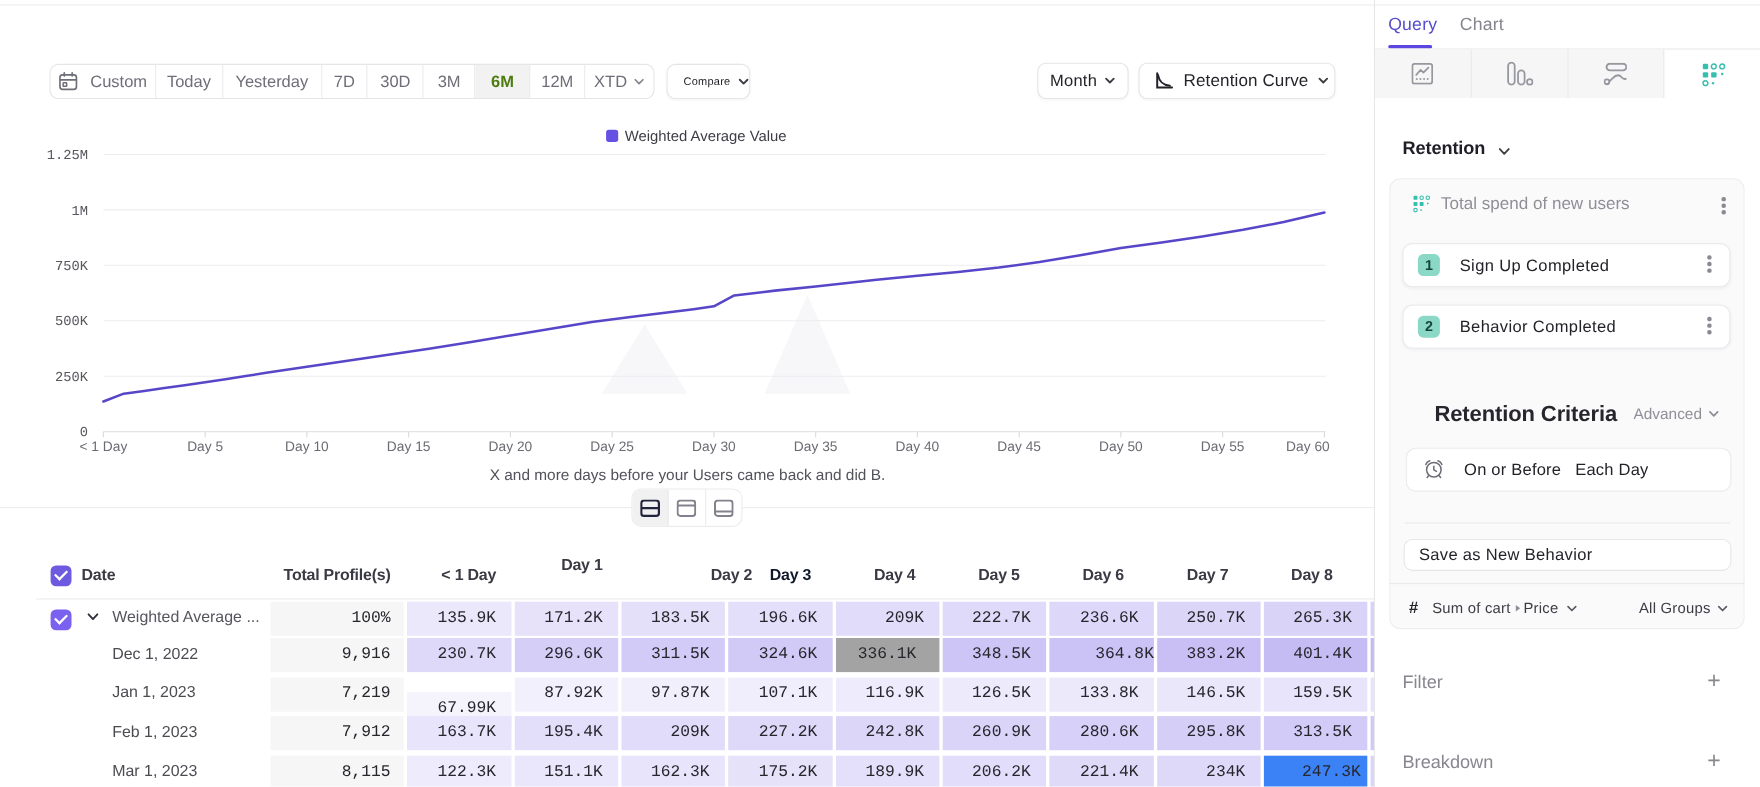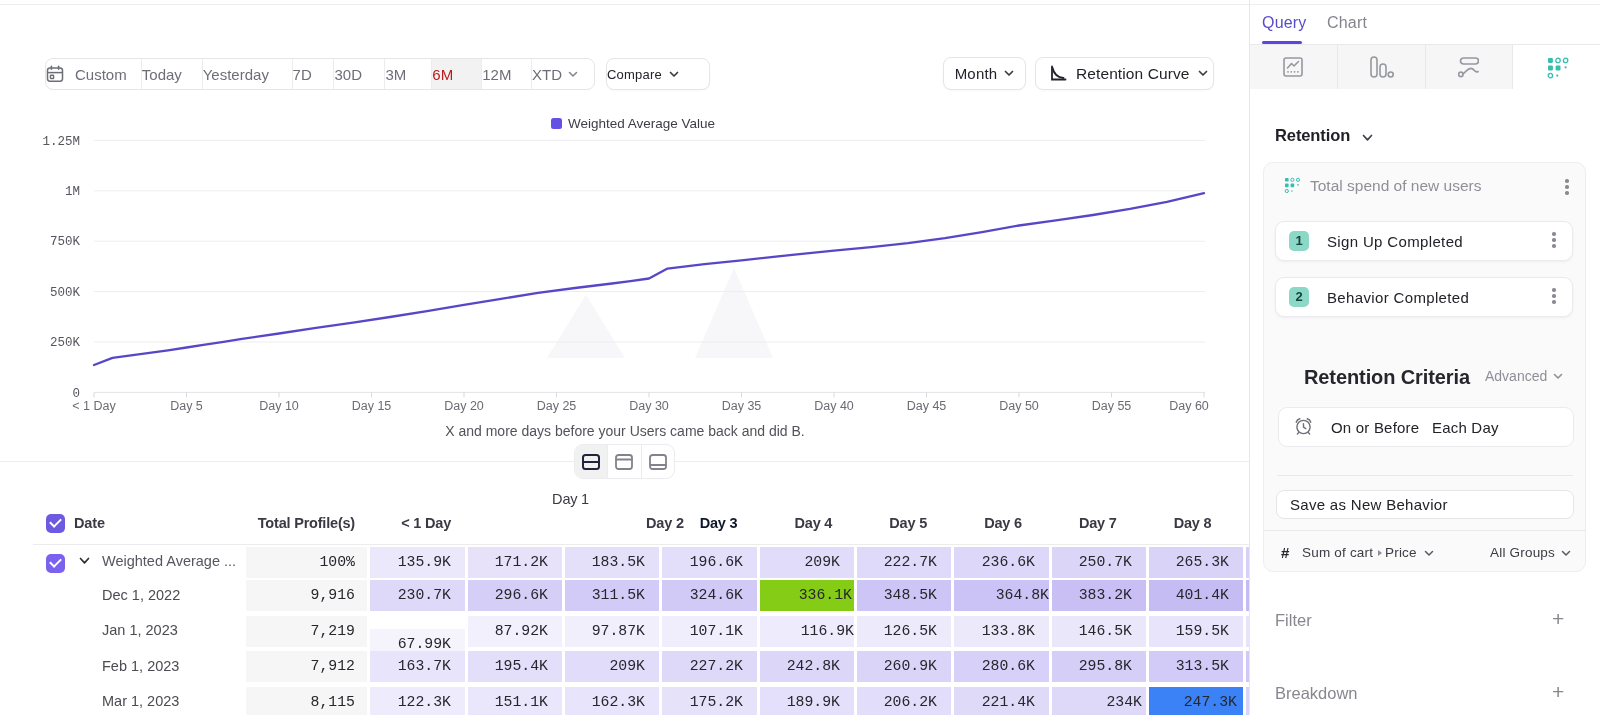--- a/index.html
+++ b/index.html
@@ -1,19 +1,19 @@
 <!DOCTYPE html>
 <html><head><meta charset="utf-8">
 <style>
 html,body{margin:0;padding:0}
 body{width:1600px;height:715px;position:relative;background:#fff;font-family:"Liberation Sans",sans-serif;overflow:hidden}
 .abs{position:absolute}
 .num{font-family:"Liberation Mono",monospace;font-size:14.8px;color:#26262c}
 .btn{position:absolute;white-space:nowrap;background:#fff;border:1px solid #e5e5e8;border-radius:8px;box-sizing:border-box;display:flex;align-items:center;box-shadow:0 1px 2px rgba(20,20,40,.03)}
-.seg{display:flex;align-items:center;justify-content:flex-start;height:100%;color:#6e6e78;font-size:15px;border-right:1px solid #ececef;box-sizing:border-box}
+.seg{display:flex;align-items:center;justify-content:center;height:100%;color:#6e6e78;font-size:15px;border-right:1px solid #ececef;box-sizing:border-box}
 .cb{position:absolute;width:19px;height:19px;border-radius:5px;background:#6f5ce0}
 .cb::after{content:"";position:absolute;left:4.2px;top:4.6px;width:9px;height:5px;border-left:2px solid #fff;border-bottom:2px solid #fff;transform:rotate(-45deg)}
 .dots{position:absolute;width:3.5px;color:#8a8a93}
 .dots i{display:block;width:3.5px;height:3.5px;border-radius:50%;background:#8a8a93;margin:0 0 2.6px 0}
 .plus{position:absolute;font-size:21px;color:#88888f;font-weight:400}
 </style></head>
 <body>
 
 <div class="abs" style="left:0;top:4px;width:1600px;height:1px;background:#eeeeef"></div>
 
@@ -24,29 +24,29 @@
         <line x1="1.5" y1="7.6" x2="16.5" y2="7.6" stroke="#6e6e78" stroke-width="1.5"></line>
         <line x1="5.4" y1="1.2" x2="5.4" y2="4.2" stroke="#6e6e78" stroke-width="1.5" stroke-linecap="round"></line>
         <line x1="12.6" y1="1.2" x2="12.6" y2="4.2" stroke="#6e6e78" stroke-width="1.5" stroke-linecap="round"></line>
         <rect x="4.4" y="10.3" width="3.2" height="3.2" rx="0.6" fill="none" stroke="#6e6e78" stroke-width="1.4"></rect>
       </svg>Custom</div>
   <div class="seg" style="width:61px">Today</div>
   <div class="seg" style="width:90px">Yesterday</div>
   <div class="seg" style="width:42px">7D</div>
   <div class="seg" style="width:51px">30D</div>
   <div class="seg" style="width:47px">3M</div>
-  <div class="seg" style="width:50px;background:#f2f2f3;color:#b91c1c;font-weight:400">6M</div>
+  <div class="seg" style="width:50px;background:#f2f2f3;color:#4d7c0f;font-weight:700">6M</div>
   <div class="seg" style="width:50px">12M</div>
   <div class="seg" style="width:62px;border-right:none">XTD
     <svg width="10" height="7" viewBox="0 0 10 7" style="margin-left:6px">
         <path d="M1.5 1.5 L5 5 L8.5 1.5" fill="none" stroke="#87878f" stroke-width="1.6" stroke-linecap="round" stroke-linejoin="round"></path>
       </svg></div>
 </div>
 
-<div class="btn" style="left:606px;top:58px;width:104px;height:32px;justify-content:flex-start;font-size:13px;font-weight:400;letter-spacing:.2px;color:#23232a">Compare
+<div class="btn" style="left:606px;top:58px;width:76px;height:32px;justify-content:flex-end;font-size:10px;font-weight:400;letter-spacing:.2px;color:#23232a">Compare
   <svg width="10" height="7" viewBox="0 0 10 7" style="margin-left:7px">
       <path d="M1.5 1.5 L5 5 L8.5 1.5" fill="none" stroke="#3c3c44" stroke-width="1.7" stroke-linecap="round" stroke-linejoin="round"></path>
     </svg></div>
 
 <div class="btn" style="left:943px;top:57px;width:83px;height:33px;justify-content:center;font-size:15px;font-weight:400;letter-spacing:.2px;color:#23232a">Month
   <svg width="10" height="7" viewBox="0 0 10 7" style="margin-left:7px">
       <path d="M1.5 1.5 L5 5 L8.5 1.5" fill="none" stroke="#3c3c44" stroke-width="1.7" stroke-linecap="round" stroke-linejoin="round"></path>
     </svg></div>
 
 <div class="btn" style="left:1035px;top:57px;width:179px;height:33px;padding-left:13px;font-size:15.5px;font-weight:400;letter-spacing:.1px;color:#23232a">
@@ -128,21 +128,21 @@
         <rect x="1" y="1" width="16" height="14" rx="2.5" fill="none" stroke="#82828c" stroke-width="1.8"></rect>
         <line x1="1" y1="11" x2="17" y2="11" stroke="#82828c" stroke-width="1.8"></line>
       </svg>
     </div>
 </div>
 
 <div class="cb" style="left:46px;top:513.5px;background:#6e5ae0"></div>
 <div class="abs" style="left:74px;top:515px;font-size:14.5px;font-weight:700;letter-spacing:-.1px;color:#3a3a44">Date</div>
 <div class="abs" style="left:160px;top:515px;width:195px;text-align:right;font-size:14.5px;font-weight:700;letter-spacing:-.2px;color:#3a3a44">Total Profile(s)</div>
 <div class="abs" style="left:330px;top:515px;width:121px;text-align:right;font-size:14.5px;font-weight:700;letter-spacing:-.2px;color:#3a3a44">&lt; 1 Day</div>
-<div class="abs" style="left:469.0px;top:491px;width:120px;text-align:right;font-size:14.5px;font-weight:400;letter-spacing:-.2px;color:#3a3a44">Day 1</div>
+<div class="abs" style="left:469.0px;top:506px;width:120px;text-align:center;font-size:14.5px;font-weight:700;letter-spacing:-.2px;color:#3a3a44">Day 1</div>
 <div class="abs" style="left:563.8px;top:515px;width:120px;text-align:right;font-size:14.5px;font-weight:700;letter-spacing:-.2px;color:#3a3a44">Day 2</div>
 <div class="abs" style="left:658.6px;top:515px;width:120px;text-align:center;font-size:14.5px;font-weight:700;letter-spacing:-.2px;color:#0f172a">Day 3</div>
 <div class="abs" style="left:753.4px;top:515px;width:120px;text-align:center;font-size:14.5px;font-weight:700;letter-spacing:-.2px;color:#3a3a44">Day 4</div>
 <div class="abs" style="left:848.2px;top:515px;width:120px;text-align:center;font-size:14.5px;font-weight:700;letter-spacing:-.2px;color:#3a3a44">Day 5</div>
 <div class="abs" style="left:943.0px;top:515px;width:120px;text-align:center;font-size:14.5px;font-weight:700;letter-spacing:-.2px;color:#3a3a44">Day 6</div>
 <div class="abs" style="left:1037.8px;top:515px;width:120px;text-align:center;font-size:14.5px;font-weight:700;letter-spacing:-.2px;color:#3a3a44">Day 7</div>
 <div class="abs" style="left:1132.6px;top:515px;width:120px;text-align:center;font-size:14.5px;font-weight:700;letter-spacing:-.2px;color:#3a3a44">Day 8</div>
 <div class="abs" style="left:33px;top:544px;width:1216px;height:1px;background:#ececee"></div>
 
 <div class="cb" style="left:46px;top:553.5px;background:#7b61f0"></div>
@@ -160,33 +160,33 @@
 <div class="abs num" style="left:954px;top:546.5px;width:95px;height:31px;line-height:31px;background:rgb(221,216,249);text-align:right;padding-right:14px;box-sizing:border-box">236.6K</div>
 <div class="abs num" style="left:1052px;top:546.5px;width:94px;height:31px;line-height:31px;background:rgb(219,213,248);text-align:right;padding-right:14px;box-sizing:border-box">250.7K</div>
 <div class="abs num" style="left:1149px;top:546.5px;width:94px;height:31px;line-height:31px;background:rgb(217,211,248);text-align:right;padding-right:14px;box-sizing:border-box">265.3K</div>
 <div class="abs" style="left:1246px;top:546.5px;width:4px;height:31px;background:rgb(215,208,248)"></div>
 <div class="abs" style="left:102px;top:578.5px;height:33.5px;line-height:33.5px;font-size:14.5px;color:#4b4b52">Dec 1, 2022</div>
 <div class="abs num" style="left:246px;top:580.0px;width:121px;height:31px;line-height:31px;background:#f6f6f7;text-align:right;padding-right:12px;box-sizing:border-box">9,916</div>
 <div class="abs num" style="left:370px;top:580.0px;width:95px;height:31px;line-height:31px;background:rgb(222,217,249);text-align:right;padding-right:14px;box-sizing:border-box">230.7K</div>
 <div class="abs num" style="left:468px;top:580.0px;width:94px;height:31px;line-height:31px;background:rgb(213,206,247);text-align:right;padding-right:14px;box-sizing:border-box">296.6K</div>
 <div class="abs num" style="left:565px;top:580.0px;width:94px;height:31px;line-height:31px;background:rgb(211,203,247);text-align:right;padding-right:14px;box-sizing:border-box">311.5K</div>
 <div class="abs num" style="left:662px;top:580.0px;width:95px;height:31px;line-height:31px;background:rgb(209,201,246);text-align:right;padding-right:14px;box-sizing:border-box">324.6K</div>
-<div class="abs num" style="left:760px;top:580.0px;width:94px;height:31px;line-height:31px;background:#84cc16;text-align:right;padding-right:2px;box-sizing:border-box">336.1K</div>
+<div class="abs num" style="left:760px;top:580.0px;width:94px;height:31px;line-height:31px;background:#a3a3a3;text-align:right;padding-right:21px;box-sizing:border-box">336.1K</div>
 <div class="abs num" style="left:857px;top:580.0px;width:94px;height:31px;line-height:31px;background:rgb(205,197,246);text-align:right;padding-right:14px;box-sizing:border-box">348.5K</div>
 <div class="abs num" style="left:954px;top:580.0px;width:95px;height:31px;line-height:31px;background:rgb(203,194,245);text-align:right;box-sizing:border-box">364.8K</div>
 <div class="abs num" style="left:1052px;top:580.0px;width:94px;height:31px;line-height:31px;background:rgb(201,191,245);text-align:right;padding-right:14px;box-sizing:border-box">383.2K</div>
 <div class="abs num" style="left:1149px;top:580.0px;width:94px;height:31px;line-height:31px;background:rgb(198,188,244);text-align:right;padding-right:14px;box-sizing:border-box">401.4K</div>
 <div class="abs" style="left:1246px;top:580.0px;width:4px;height:31px;background:rgb(197,187,244)"></div>
 <div class="abs" style="left:102px;top:614px;height:33.5px;line-height:33.5px;font-size:14.5px;color:#4b4b52">Jan 1, 2023</div>
 <div class="abs num" style="left:246px;top:615.5px;width:121px;height:31px;line-height:31px;background:#f6f6f7;text-align:right;padding-right:12px;box-sizing:border-box">7,219</div>
 <div class="abs num" style="left:370px;top:629px;width:95px;height:31px;line-height:31px;background:rgb(245,244,253);text-align:right;padding-right:14px;box-sizing:border-box">67.99K</div>
 <div class="abs num" style="left:468px;top:615.5px;width:94px;height:31px;line-height:31px;background:rgb(243,240,253);text-align:right;padding-right:14px;box-sizing:border-box">87.92K</div>
 <div class="abs num" style="left:565px;top:615.5px;width:94px;height:31px;line-height:31px;background:rgb(241,239,252);text-align:right;padding-right:14px;box-sizing:border-box">97.87K</div>
 <div class="abs num" style="left:662px;top:615.5px;width:95px;height:31px;line-height:31px;background:rgb(240,237,252);text-align:right;padding-right:14px;box-sizing:border-box">107.1K</div>
-<div class="abs num" style="left:760px;top:615.5px;width:94px;height:31px;line-height:31px;background:rgb(238,236,252);text-align:right;box-sizing:border-box">116.9K</div>
+<div class="abs num" style="left:760px;top:615.5px;width:94px;height:31px;line-height:31px;background:rgb(238,236,252);text-align:right;padding-right:14px;box-sizing:border-box">116.9K</div>
 <div class="abs num" style="left:857px;top:615.5px;width:94px;height:31px;line-height:31px;background:rgb(237,234,252);text-align:right;padding-right:14px;box-sizing:border-box">126.5K</div>
 <div class="abs num" style="left:954px;top:615.5px;width:95px;height:31px;line-height:31px;background:rgb(236,233,251);text-align:right;padding-right:14px;box-sizing:border-box">133.8K</div>
 <div class="abs num" style="left:1052px;top:615.5px;width:94px;height:31px;line-height:31px;background:rgb(234,231,251);text-align:right;padding-right:14px;box-sizing:border-box">146.5K</div>
 <div class="abs num" style="left:1149px;top:615.5px;width:94px;height:31px;line-height:31px;background:rgb(232,228,251);text-align:right;padding-right:14px;box-sizing:border-box">159.5K</div>
 <div class="abs" style="left:1246px;top:615.5px;width:4px;height:31px;background:rgb(231,227,251)"></div>
 <div class="abs" style="left:102px;top:649.5px;height:33.5px;line-height:33.5px;font-size:14.5px;color:#4b4b52">Feb 1, 2023</div>
 <div class="abs num" style="left:246px;top:651.0px;width:121px;height:31px;line-height:31px;background:#f6f6f7;text-align:right;padding-right:12px;box-sizing:border-box">7,912</div>
 <div class="abs num" style="left:370px;top:651.0px;width:95px;height:31px;line-height:31px;background:rgb(232,228,251);text-align:right;padding-right:14px;box-sizing:border-box">163.7K</div>
 <div class="abs num" style="left:468px;top:651.0px;width:94px;height:31px;line-height:31px;background:rgb(227,222,250);text-align:right;padding-right:14px;box-sizing:border-box">195.4K</div>
 <div class="abs num" style="left:565px;top:651.0px;width:94px;height:31px;line-height:31px;background:rgb(225,220,249);text-align:right;padding-right:14px;box-sizing:border-box">209K</div>
@@ -199,21 +199,21 @@
 <div class="abs" style="left:1246px;top:651.0px;width:4px;height:31px;background:rgb(208,200,246)"></div>
 <div class="abs" style="left:102px;top:685px;height:33.5px;line-height:33.5px;font-size:14.5px;color:#4b4b52">Mar 1, 2023</div>
 <div class="abs num" style="left:246px;top:686.5px;width:121px;height:30px;line-height:30px;background:#f6f6f7;text-align:right;padding-right:12px;box-sizing:border-box">8,115</div>
 <div class="abs num" style="left:370px;top:686.5px;width:95px;height:30px;line-height:30px;background:rgb(238,235,252);text-align:right;padding-right:14px;box-sizing:border-box">122.3K</div>
 <div class="abs num" style="left:468px;top:686.5px;width:94px;height:30px;line-height:30px;background:rgb(234,230,251);text-align:right;padding-right:14px;box-sizing:border-box">151.1K</div>
 <div class="abs num" style="left:565px;top:686.5px;width:94px;height:30px;line-height:30px;background:rgb(232,228,251);text-align:right;padding-right:14px;box-sizing:border-box">162.3K</div>
 <div class="abs num" style="left:662px;top:686.5px;width:95px;height:30px;line-height:30px;background:rgb(230,226,250);text-align:right;padding-right:14px;box-sizing:border-box">175.2K</div>
 <div class="abs num" style="left:760px;top:686.5px;width:94px;height:30px;line-height:30px;background:rgb(228,223,250);text-align:right;padding-right:14px;box-sizing:border-box">189.9K</div>
 <div class="abs num" style="left:857px;top:686.5px;width:94px;height:30px;line-height:30px;background:rgb(226,221,250);text-align:right;padding-right:14px;box-sizing:border-box">206.2K</div>
 <div class="abs num" style="left:954px;top:686.5px;width:95px;height:30px;line-height:30px;background:rgb(224,218,249);text-align:right;padding-right:14px;box-sizing:border-box">221.4K</div>
-<div class="abs num" style="left:1052px;top:686.5px;width:94px;height:30px;line-height:30px;background:rgb(222,216,249);text-align:right;padding-right:4px;box-sizing:border-box">234K</div>
+<div class="abs num" style="left:1052px;top:686.5px;width:94px;height:30px;line-height:30px;background:rgb(222,216,249);text-align:right;padding-right:14px;box-sizing:border-box">234K</div>
 <div class="abs num" style="left:1149px;top:686.5px;width:94px;height:30px;line-height:30px;background:#3b82f6;text-align:right;padding-right:6px;box-sizing:border-box">247.3K</div>
 <div class="abs" style="left:1246px;top:686.5px;width:4px;height:30px;background:rgb(218,212,248)"></div>
 
 <div class="abs" style="left:1249px;top:0;width:1px;height:715px;background:#e7e7ea"></div>
 
 <div class="abs" style="left:1262px;top:14px;font-size:16px;font-weight:400;letter-spacing:.2px;color:#564ccc">Query</div>
 <div class="abs" style="left:1327px;top:14px;font-size:16px;letter-spacing:.2px;color:#85858d">Chart</div>
 <div class="abs" style="left:1262px;top:41px;width:40px;height:2.5px;border-radius:2px;background:#5b47e0"></div>
 
 <div class="abs" style="left:1250px;top:44px;width:350px;height:1px;background:#e9e9ec"></div>

